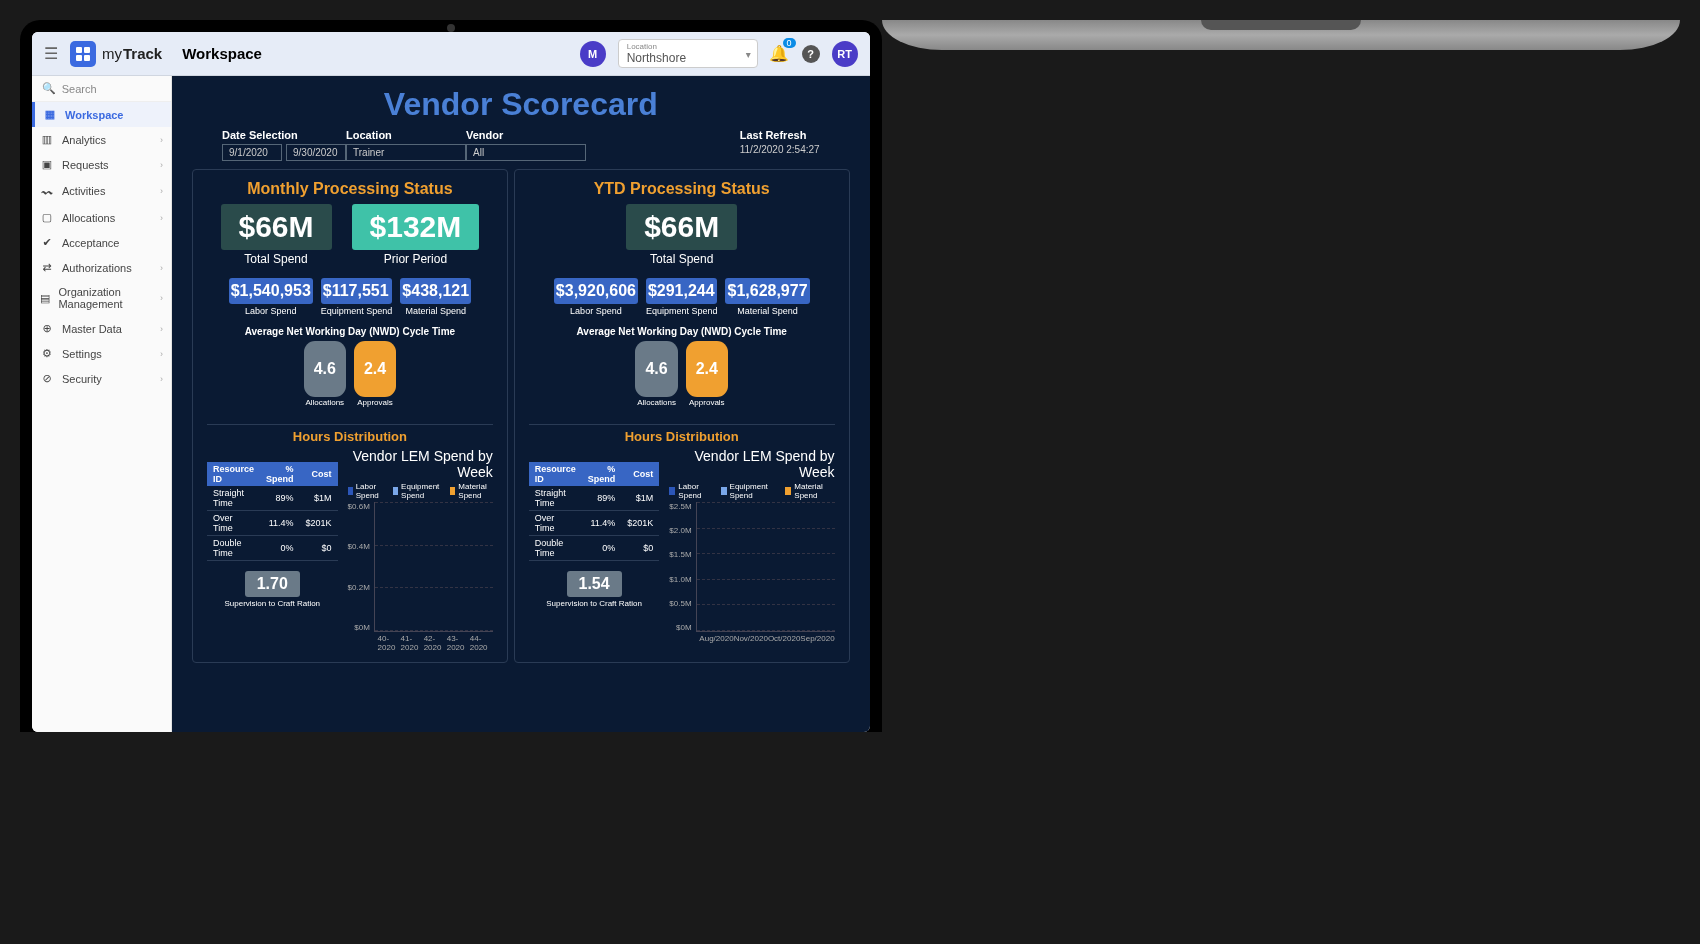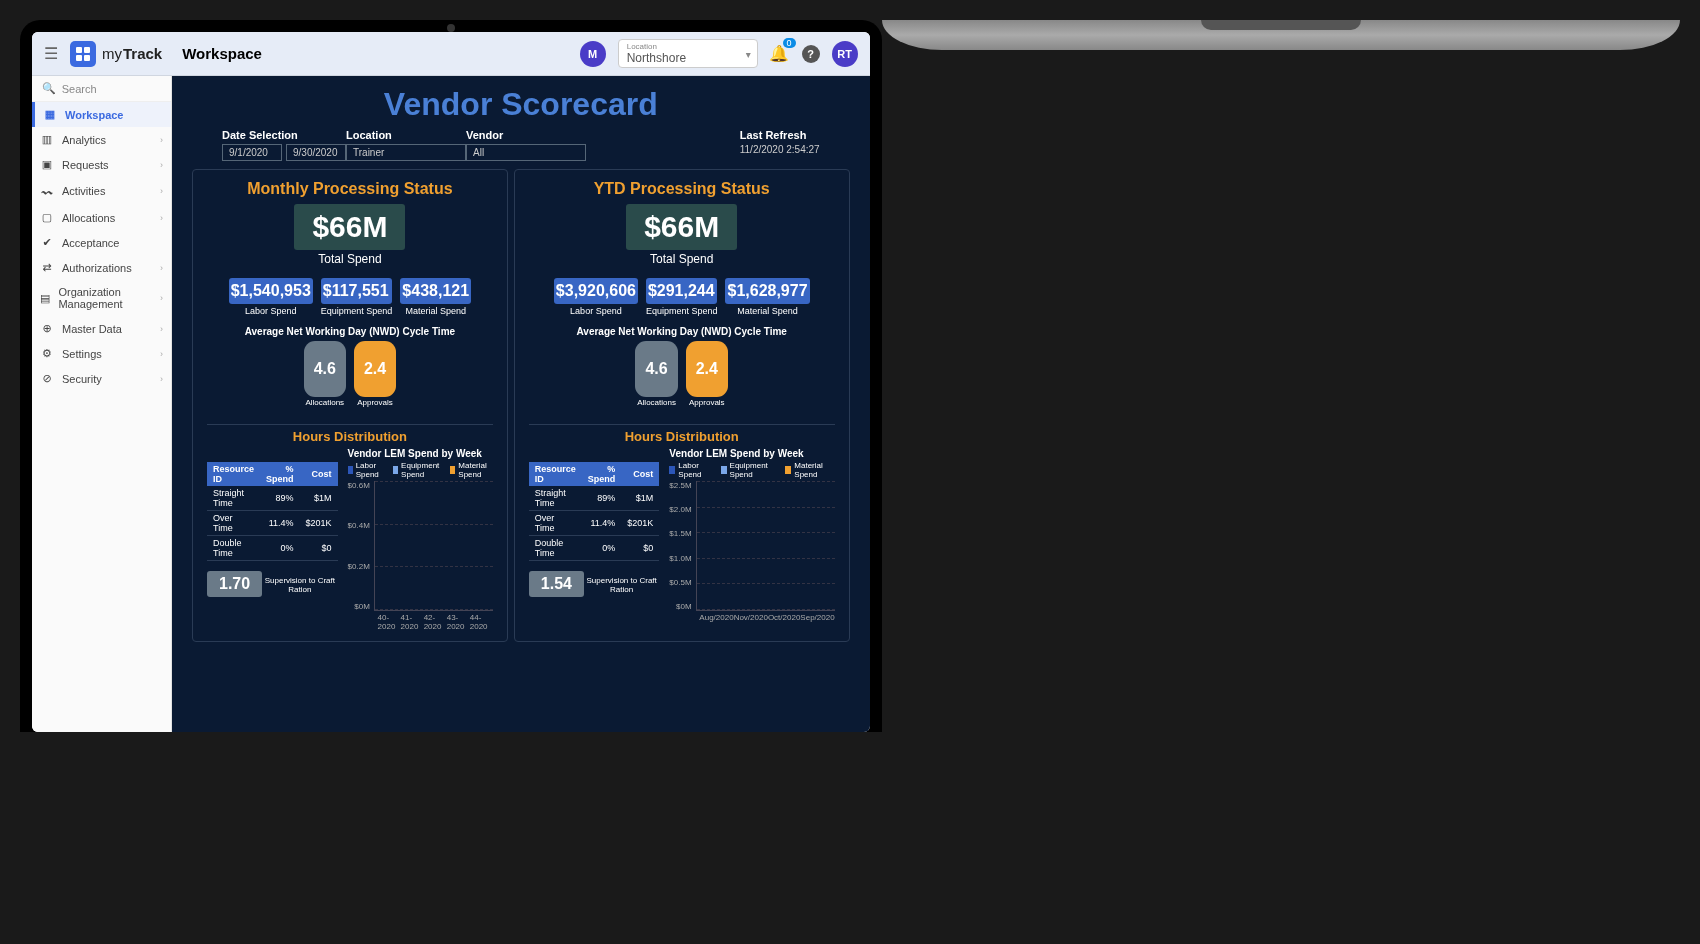--- a/index.html
+++ b/index.html
@@ -75,32 +75,32 @@
 .at-o{background:#f0a030}
 .atv{font-size:16px;font-weight:700}
 .atl{text-align:center;font-size:8px;margin-top:1px}
 
 .hdist{color:#f0a030;text-align:center;font-weight:700;font-size:13px;margin-top:17px;border-top:1px solid #2a3b55;padding-top:4px}
 
 .bottom{display:flex;gap:10px;margin-top:4px}
 .left{flex:0 0 42%}
 .right{flex:1}
 
-.ctitle{text-align:left;font-size:10px;font-weight:700}
+.ctitle{text-align:right;font-size:14px;font-weight:400}
 .legend{display:flex;justify-content:center;gap:8px;font-size:8px;margin:2px 0}
 .lg{display:flex;align-items:center;gap:3px}
 .sq{width:8px;height:8px}
 
 .tbl{width:100%;font-size:9px;border-collapse:collapse;margin-top:14px}
 .tbl thead{background:#3866c4}
 .tbl th,.tbl td{padding:2px 6px;text-align:right}
 .tbl th:first-child,.tbl td:first-child{text-align:left}
 .tbl tbody tr{border-bottom:1px solid #2a3b55}
 
-.ratio{display:flex;flex-direction:row;align-items:center;margin-top:10px}
+.ratio{display:flex;flex-direction:column;align-items:center;margin-top:10px}
 .ratio .rv{background:#6a7a88;padding:4px 12px;font-size:16px;font-weight:700;border-radius:3px}
 .ratio .rl{font-size:8px;text-align:center;margin-top:2px}
 
 
 .chart{height:130px;position:relative;display:flex;margin-top:2px}
 .yax{display:flex;flex-direction:column;justify-content:space-between;font-size:8px;text-align:right;padding-right:4px;color:#aaa}
 .plot{flex:1;border-left:1px solid #445;border-bottom:1px solid #445;display:flex;align-items:flex-end;justify-content:space-around;padding:0 4px;position:relative}
 .grid{position:absolute;inset:0;display:flex;flex-direction:column;justify-content:space-between;pointer-events:none}
 .grid div{border-top:1px dashed #334;height:0}
 .bar{width:22px;display:flex;flex-direction:column;justify-content:flex-end}
@@ -231,20 +231,26 @@
       <div class="cards">
         <div class="card" id="card-monthly">
               <div class="card-title">Monthly Processing Status</div>
               <div class="bigrow">
                 <div>
                   <div class="bigtile ">
                     <div class="bigv">$66M</div>
                   </div>
                   <div class="bigl">Total Spend</div>
                 </div>
+                <div>
+                  <div class="bigtile mint">
+                    <div class="bigv">$132M</div>
+                  </div>
+                  <div class="bigl">Prior Period</div>
+                </div>
               </div>
               <div class="spendrow">
                 <div>
                   <div class="sp">
                     <div class="spv">$1,540,953</div>
                   </div>
                   <div class="spl">Labor Spend</div>
                 </div>
                 <div>
                   <div class="sp">

